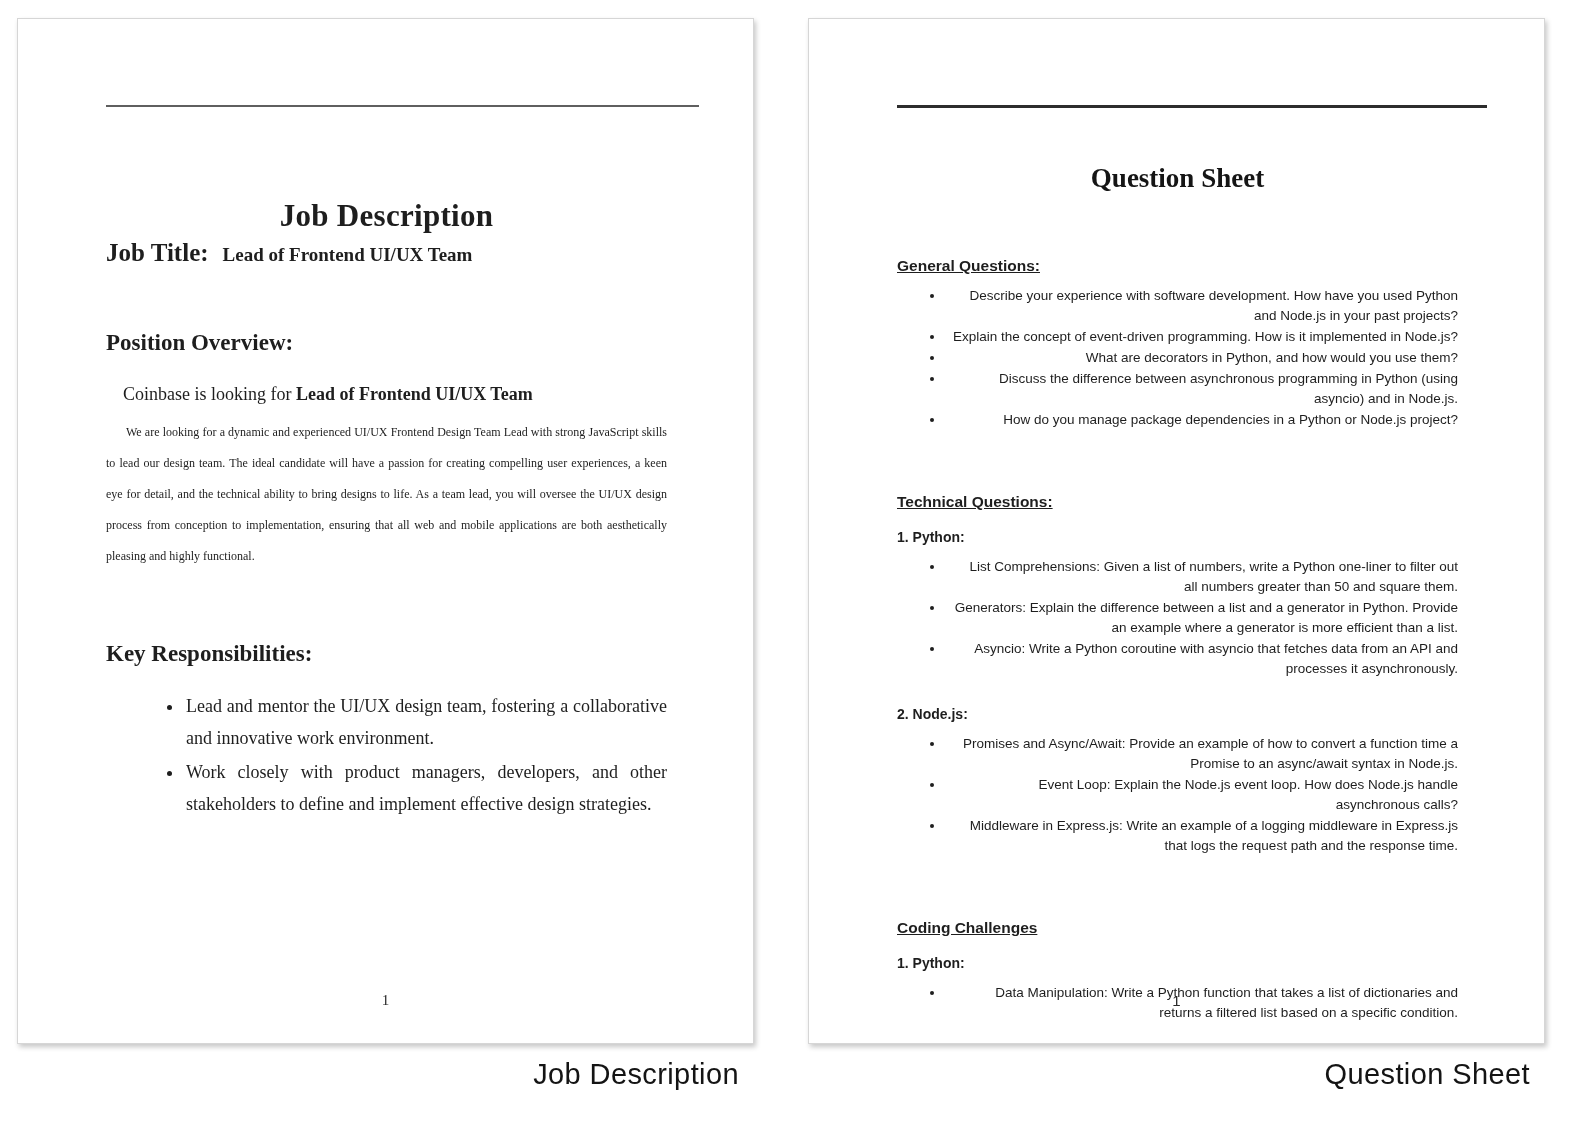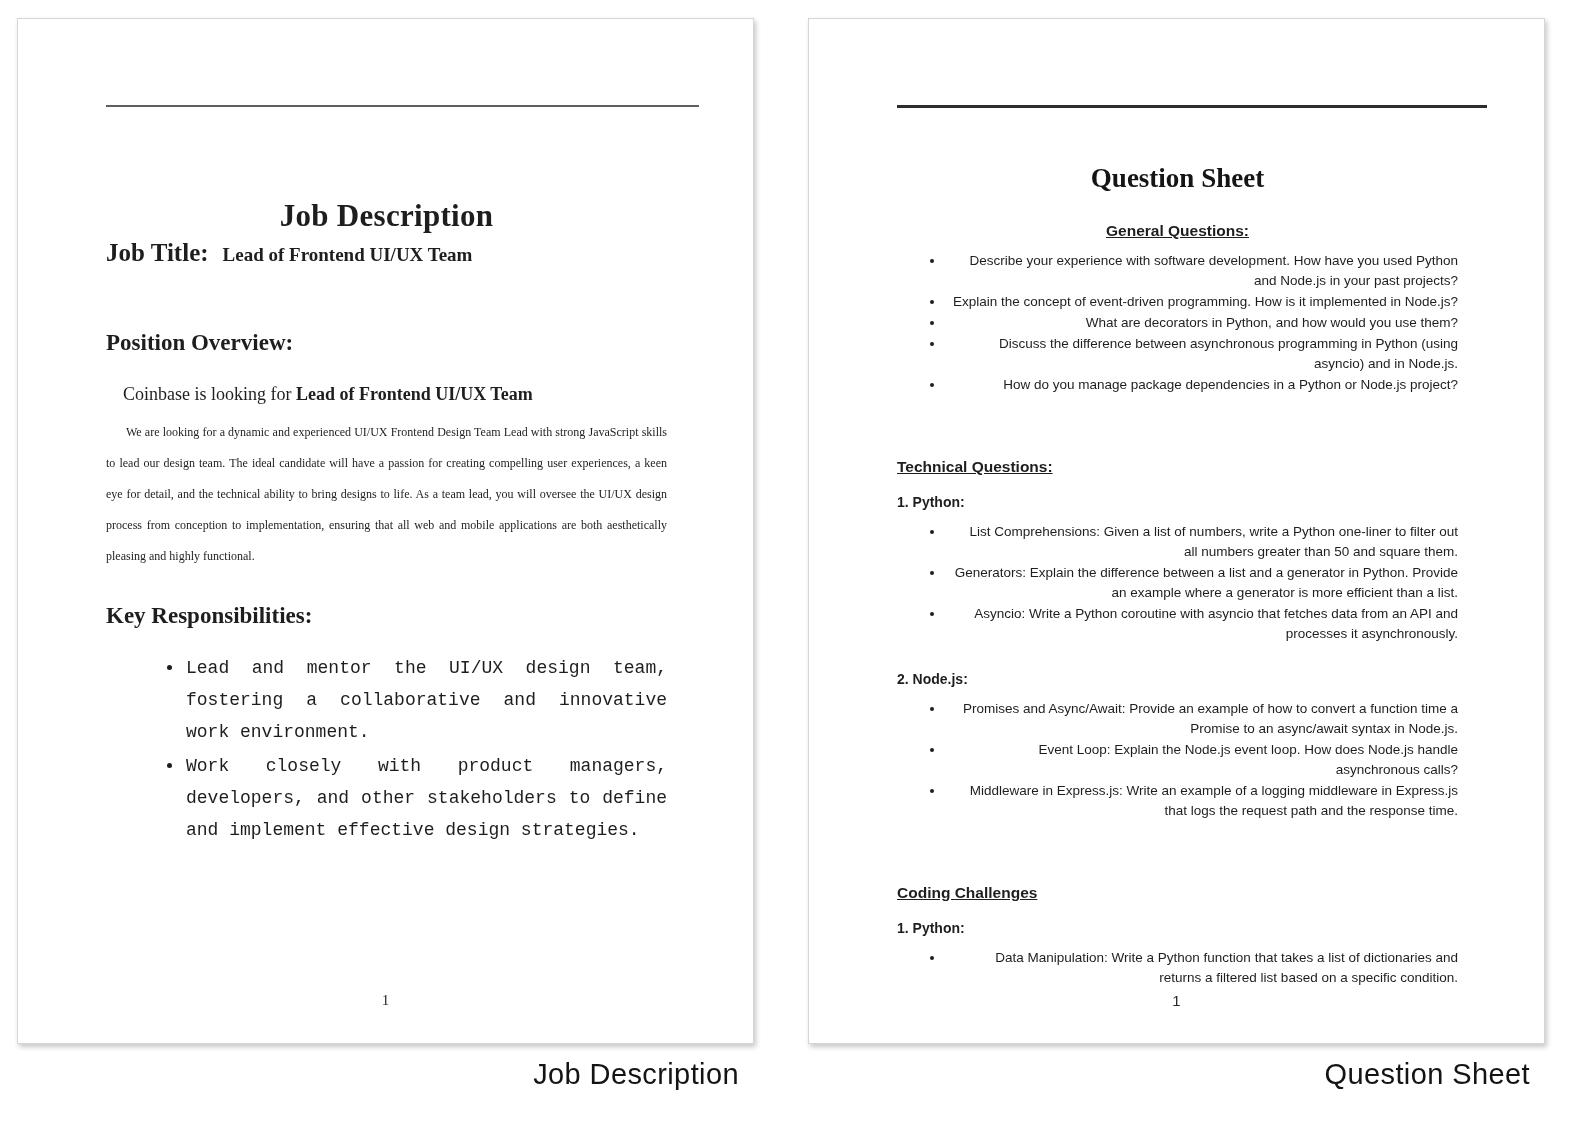--- a/index.html
+++ b/index.html
@@ -17,34 +17,34 @@
   .page-inner { position:relative; height:100%; box-sizing:border-box; padding:86px 86px 0 88px; }
 
   
   .doc-serif { font-family:"Liberation Serif", serif; color:#1e1e1e; }
   .rule-left  { height:2px; width:593px; background:#5f5f5f; }
   .jd-title { margin-top:88px; text-align:center; font-size:31px; font-weight:bold; line-height:42px; letter-spacing:0.3px; }
   .jd-jobtitle { line-height:32px; white-space:nowrap; }
   .jd-jobtitle .label { font-size:25px; font-weight:bold; }
   .jd-jobtitle .value { font-size:19px; font-weight:bold; margin-left:10px; }
   .jd-heading { margin-top:56px; font-size:23px; font-weight:bold; line-height:30px; }
-  .jd-heading2 { margin-top:30px; font-size:23px; font-weight:bold; line-height:28px; }
+  .jd-heading2 { margin-top:68px; font-size:23px; font-weight:bold; line-height:28px; }
   .jd-intro { margin-top:24px; font-size:18px; line-height:25px; text-indent:17px; }
   .jd-intro .bold { font-weight:bold; }
   .jd-body { margin-top:10px; font-size:12px; line-height:31px; text-align:justify; text-indent:20px; }
-  .jd-bullets { margin:22px 0 0 0; padding-left:78px; font-size:18px; line-height:32px; text-align:justify;font-family:Liberation Mono, monospace; }
+  .jd-bullets { margin:22px 0 0 0; padding-left:78px; font-size:18px; line-height:32px; text-align:justify; }
   .jd-bullets li { margin-bottom:2px; padding-left:2px; }
 
   
   .doc-sans { font-family:"Liberation Sans", sans-serif; color:#1e1e1e; }
   .rule-right { height:3px; width:590px; background:#2d2d2d; }
   .qs-title { margin-top:52px; text-align:center; font-family:"Liberation Serif", serif;
               font-size:27px; font-weight:bold; line-height:36px; color:#151515; }
   .qs-h { font-size:15.5px; font-weight:bold; text-decoration:underline; line-height:20px; }
-  .qs-h.first { margin-top:25px;text-align:center; }
+  .qs-h.first { margin-top:60px; }
   .qs-h.later { margin-top:62px; }
   .qs-sub { font-size:14px; font-weight:bold; line-height:19px; margin-top:16px; }
   .qs-sub.gap { margin-top:26px; }
   .qs-ul { margin:10px 0 0 0; padding-left:48px; font-size:13.5px; line-height:20px;text-align:right; }
   .qs-ul li { margin-bottom:1px; padding-left:8px; }
 
   .page-num { position:absolute; bottom:34px; left:0; right:0; text-align:center; font-size:15px; color:#2a2a2a; }
 
   
   .caption {

